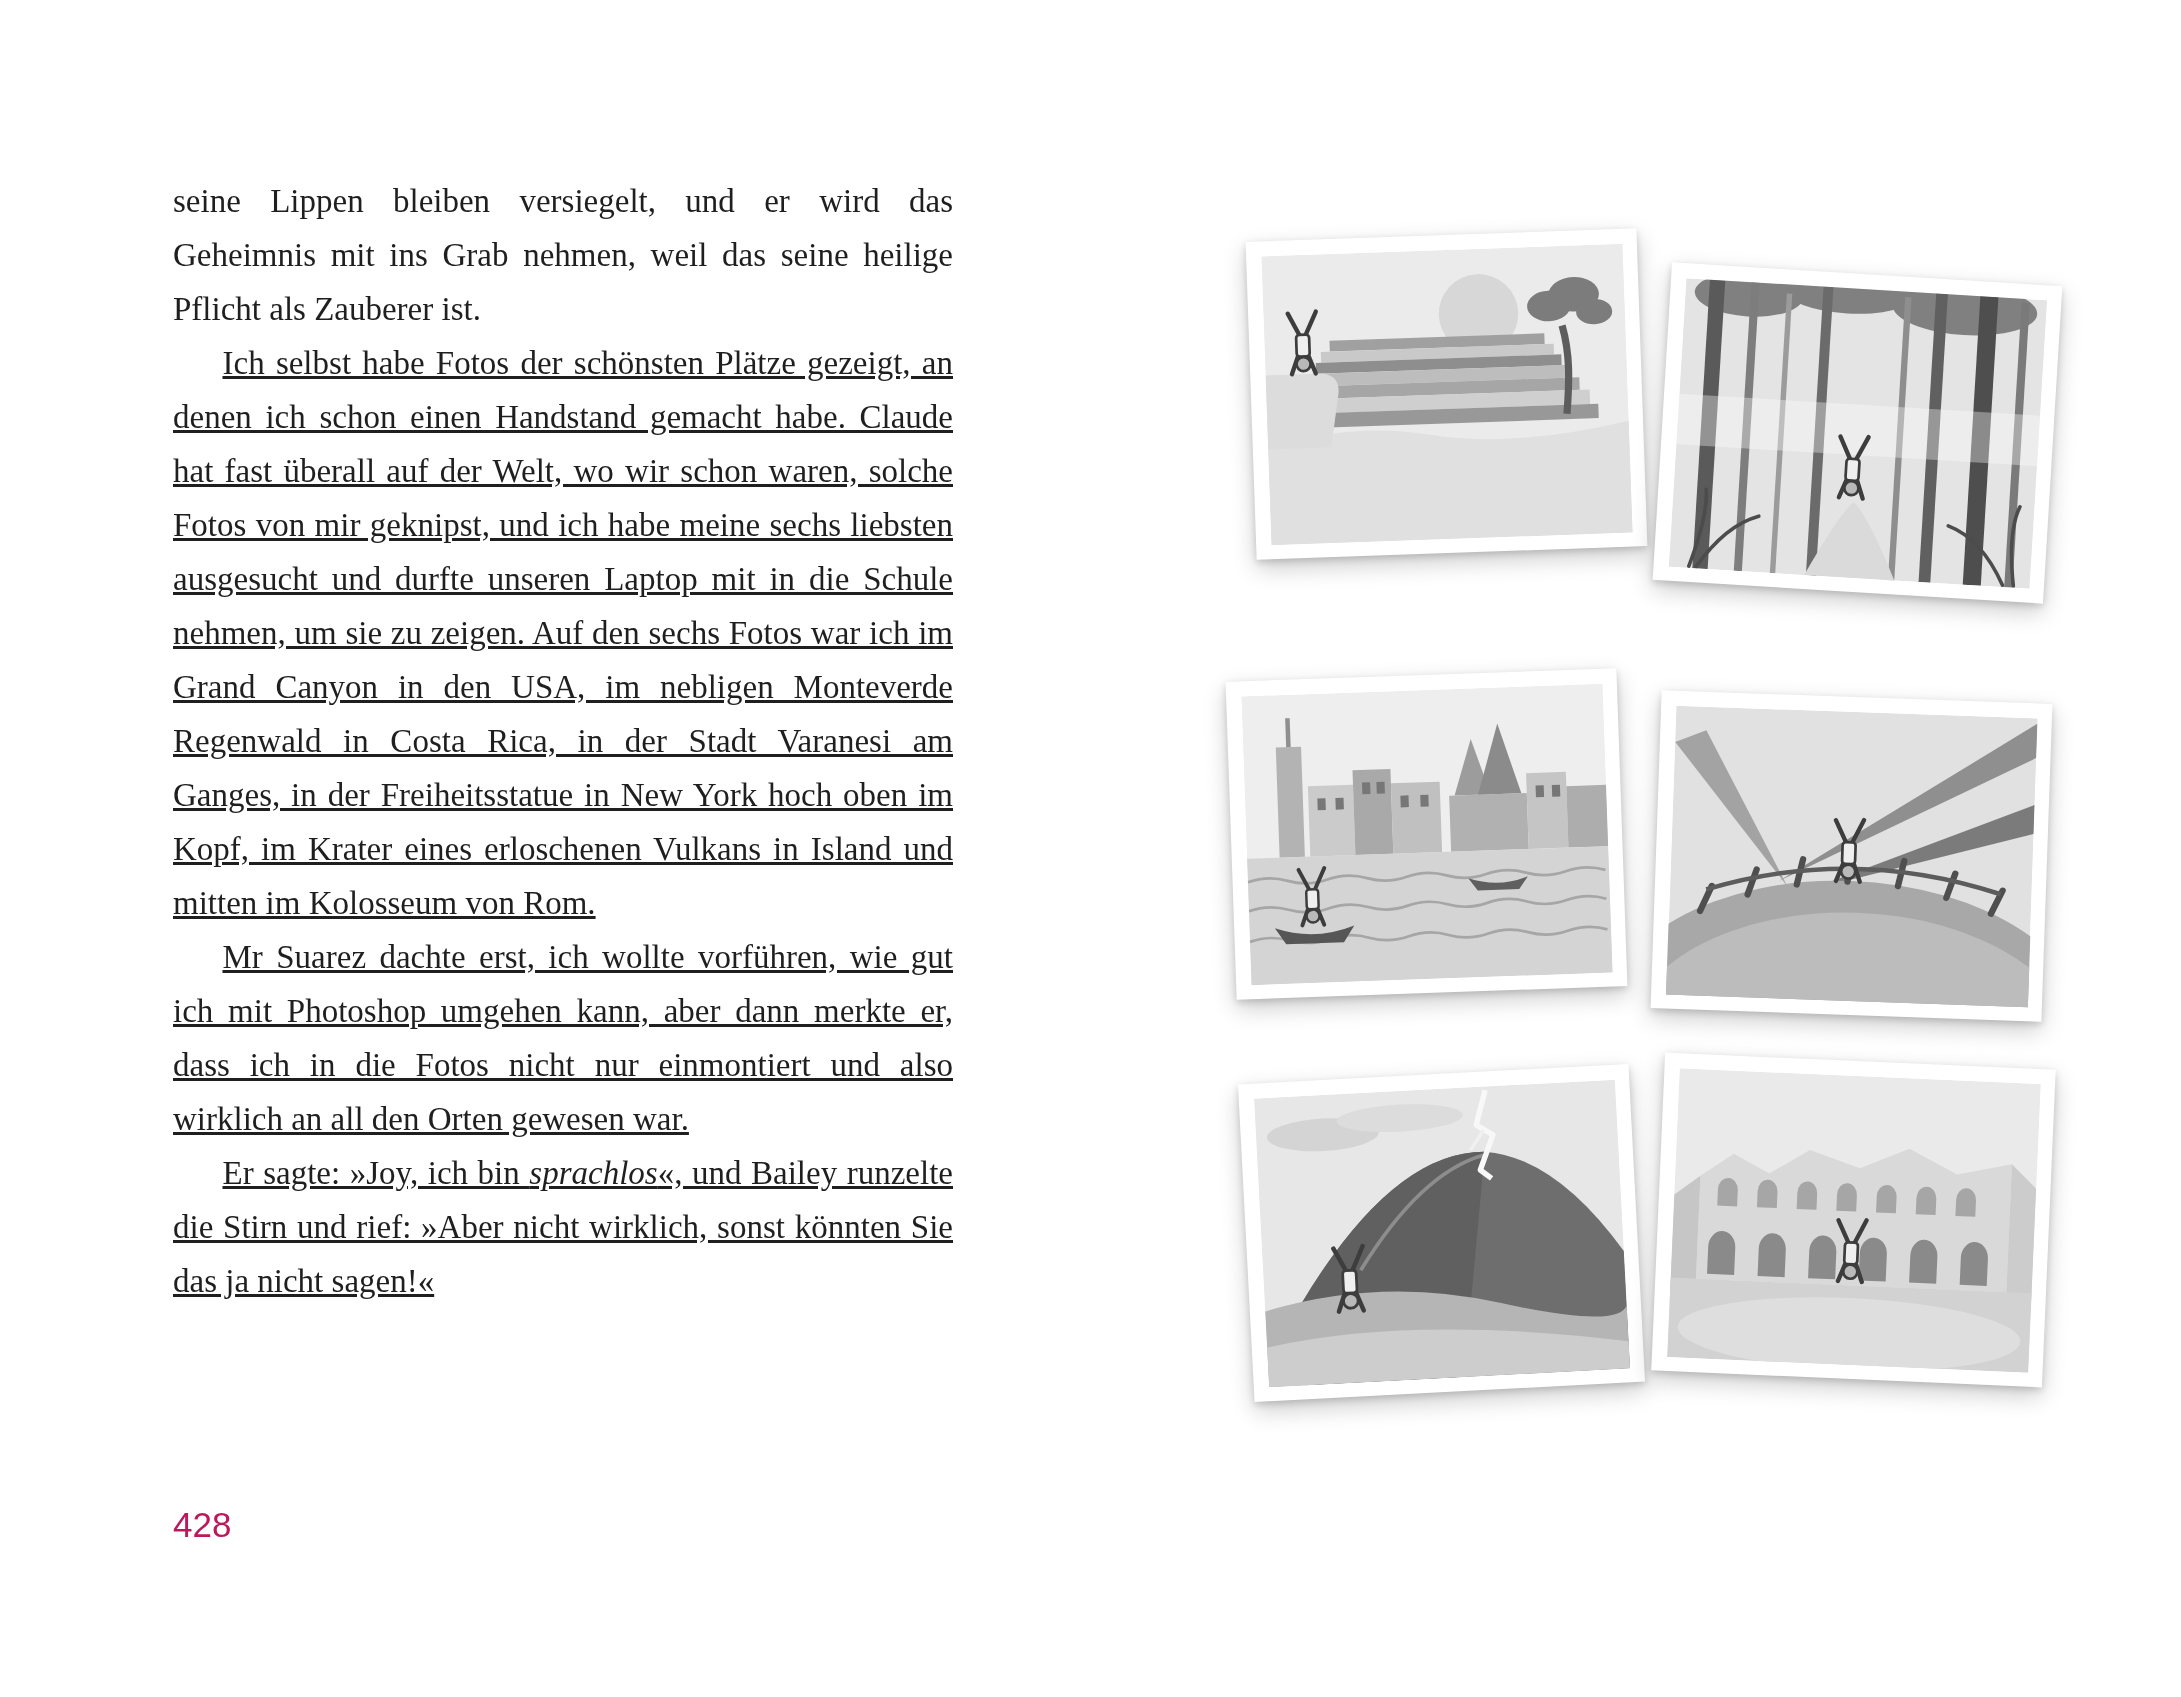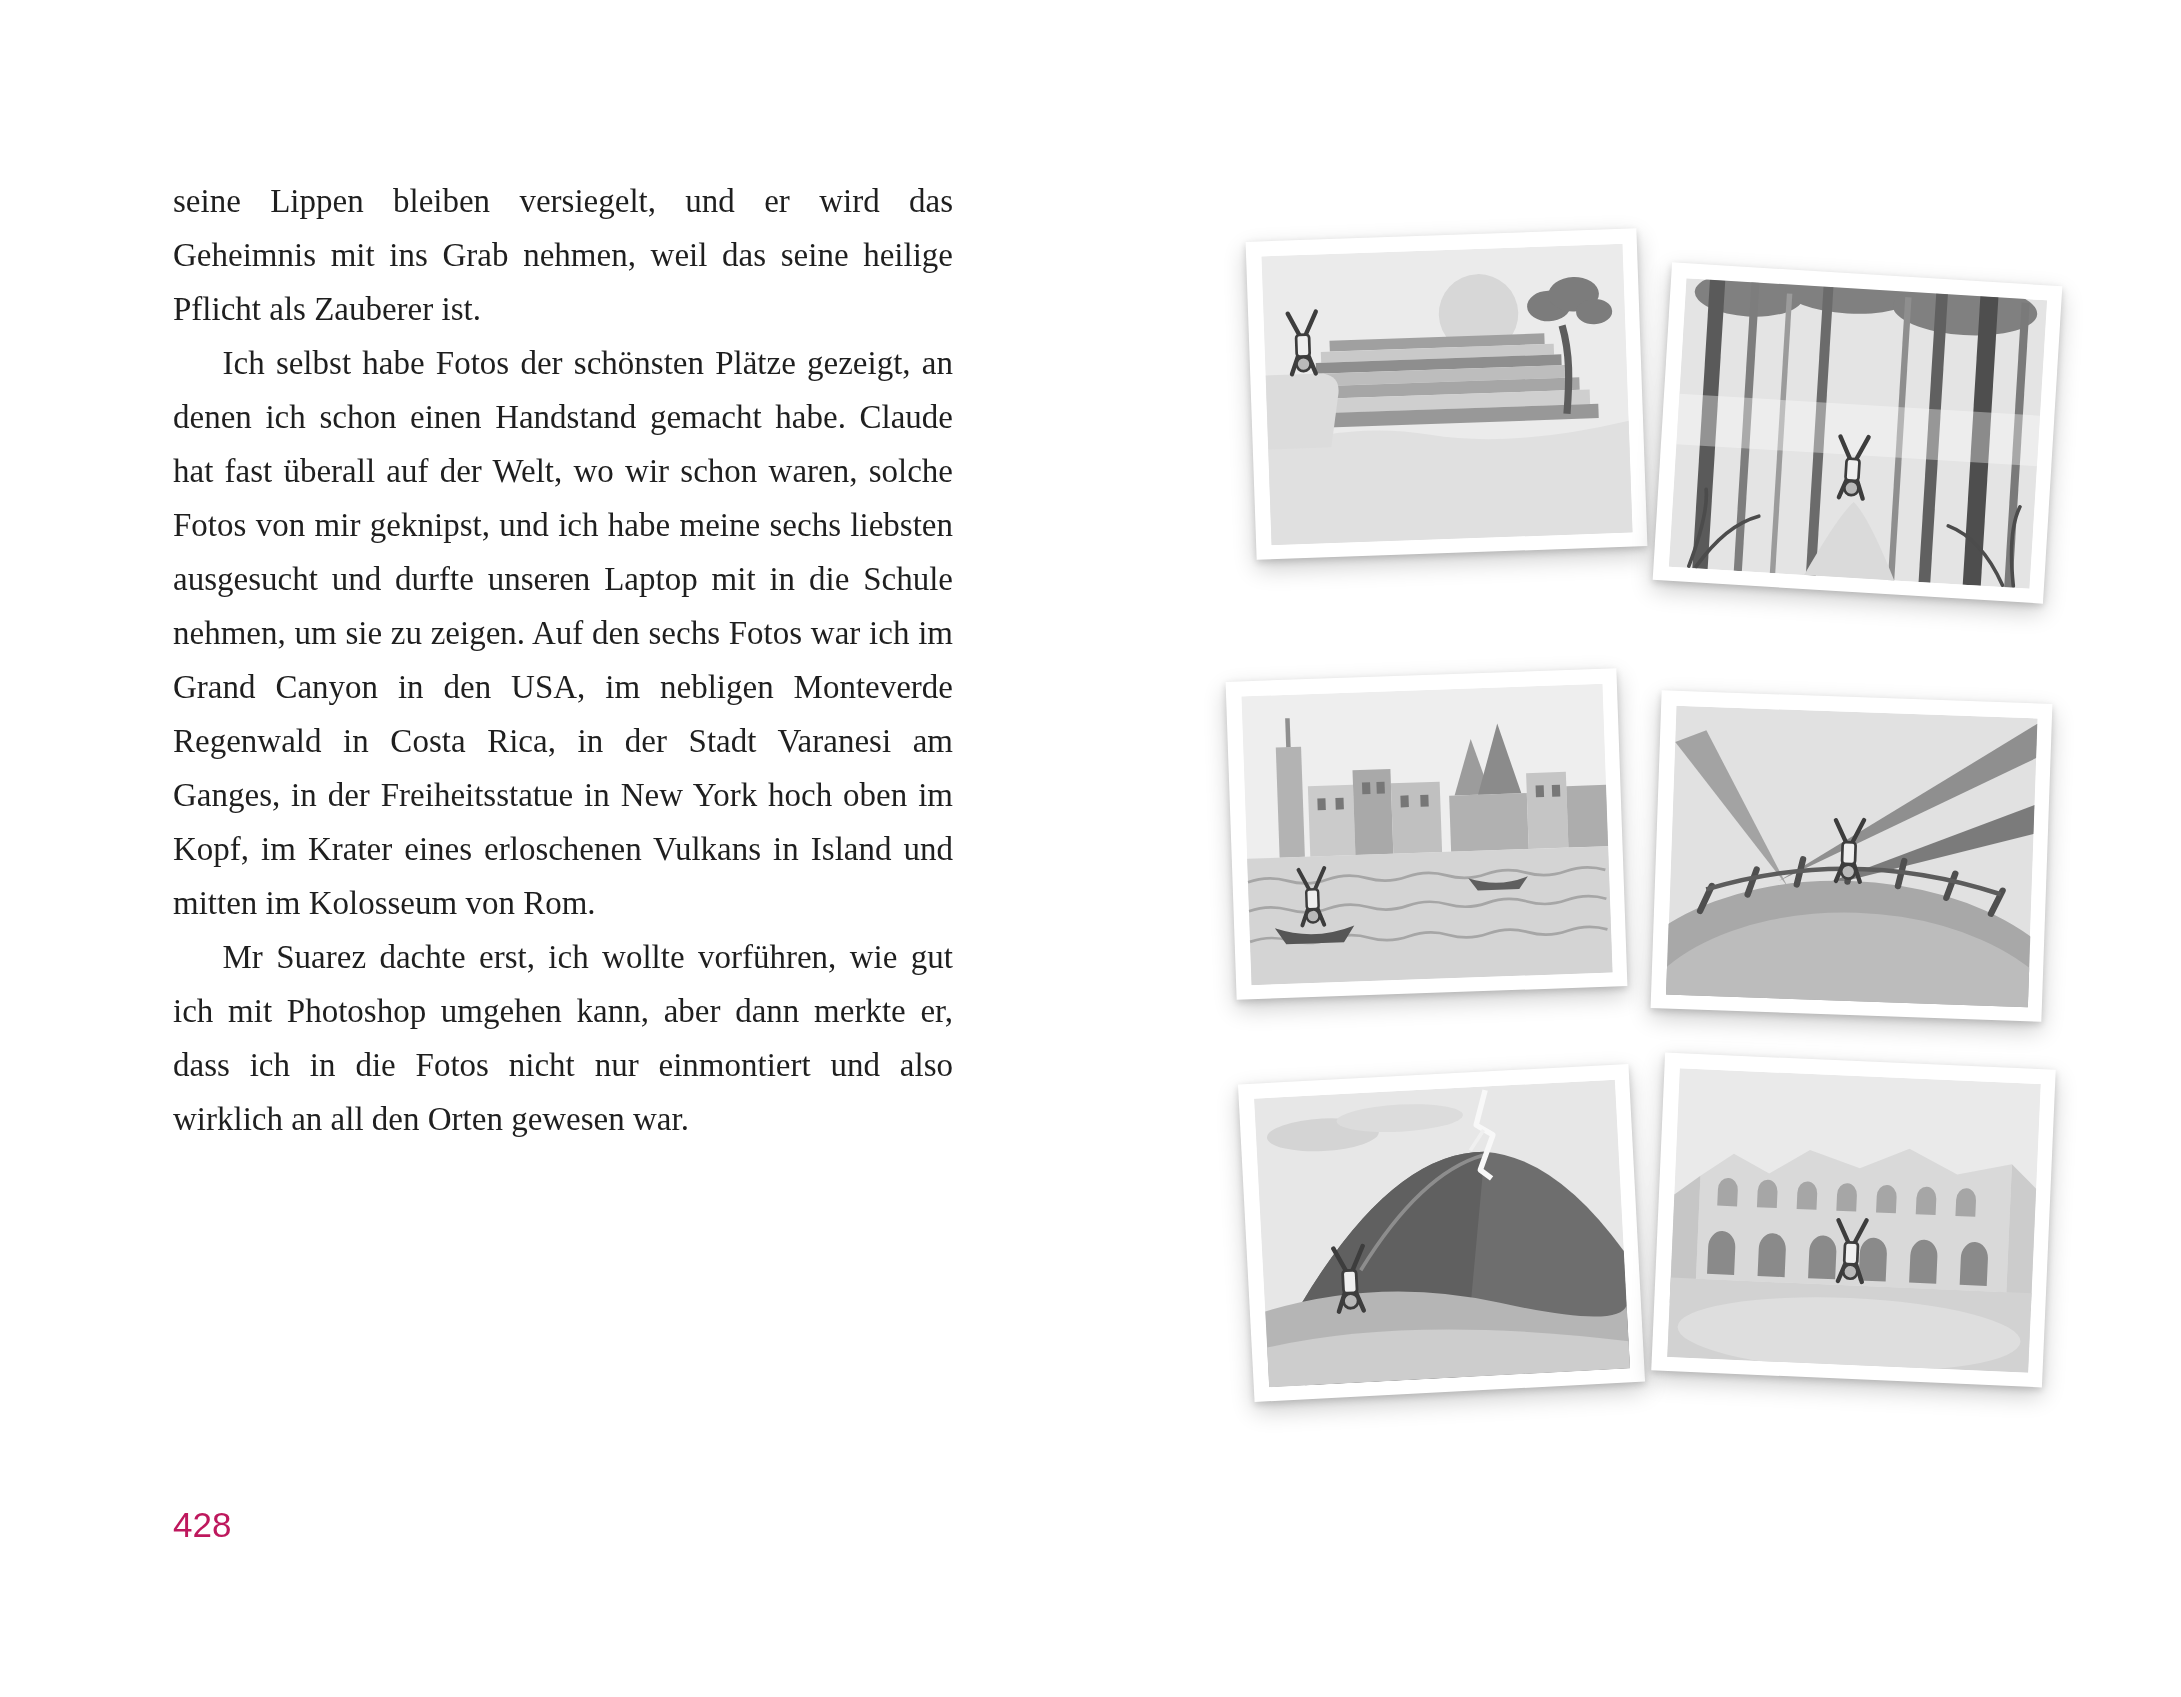--- a/index.html
+++ b/index.html
@@ -20,21 +20,21 @@
   .text-col {
     position: absolute;
     left: 173px;
     top: 135px;
     width: 780px;
     font-size: 33px;
     line-height: 54px;
     text-align: justify;
   }
   .text-col p { margin: 0; }
-  .text-col p.indent { text-indent: 1.5em; }
+  .text-col p.indent { text-indent: 1.5em; text-decoration: underline; }
   .text-col em { font-style: italic; }
   .page-number {
     position: absolute;
     left: 173px;
     top: 1466px;
     font-family: "Liberation Sans", sans-serif;
     font-size: 35px;
     color: #be185d;
   }
   .photo {
@@ -69,20 +69,21 @@
         <rect x="11" y="22" width="12" height="20" rx="3" fill="#efefef" stroke="#3d3d3d" stroke-width="2.5"></rect>
         <circle cx="17" cy="49" r="6.5" fill="#b9b9b9" stroke="#3d3d3d" stroke-width="2.5"></circle>
       </g>
     </defs>
   </svg>
 
   <div class="text-col">
     <p>seine Lippen bleiben versiegelt, und er wird das Geheimnis mit ins Grab nehmen, weil das seine heilige Pflicht als Zauberer ist.</p>
     <p class="indent">Ich selbst habe Fotos der schönsten Plätze gezeigt, an denen ich schon einen Handstand gemacht habe. Claude hat fast überall auf der Welt, wo wir schon waren, solche Fotos von mir geknipst, und ich habe meine sechs liebsten ausgesucht und durfte unseren Laptop mit in die Schule nehmen, um sie zu zeigen. Auf den sechs Fotos war ich im Grand Canyon in den USA, im nebligen Monteverde Regenwald in Costa Rica, in der Stadt Varanesi am Ganges, in der Freiheitsstatue in New York hoch oben im Kopf, im Krater eines erloschenen Vulkans in Island und mitten im Kolosseum von Rom.</p>
     <p class="indent">Mr Suarez dachte erst, ich wollte vorführen, wie gut ich mit Photoshop umgehen kann, aber dann merkte er, dass ich in die Fotos nicht nur einmontiert und also wirklich an all den Orten gewesen war.</p>
+    <p class="indent"><span>Er sagte: »Joy, ich bin </span><em>sprachlos</em><span>«, und Bailey runzelte die Stirn und rief: »Aber nicht wirklich, sonst könnten Sie das ja nicht sagen!«</span></p>
   </div>
 
   <div class="page-number">428</div>
 
   <figure class="photo photo-1" aria-label="Handstand im Grand Canyon">
     <svg viewBox="0 0 400 320" width="362" height="289">
       <rect width="400" height="320" fill="#ebebeb"></rect>
       <circle cx="238" cy="72" r="44" fill="#d7d7d7"></circle>
       <g>
         <rect x="72" y="96" width="238" height="12" fill="#a0a0a0"></rect>

